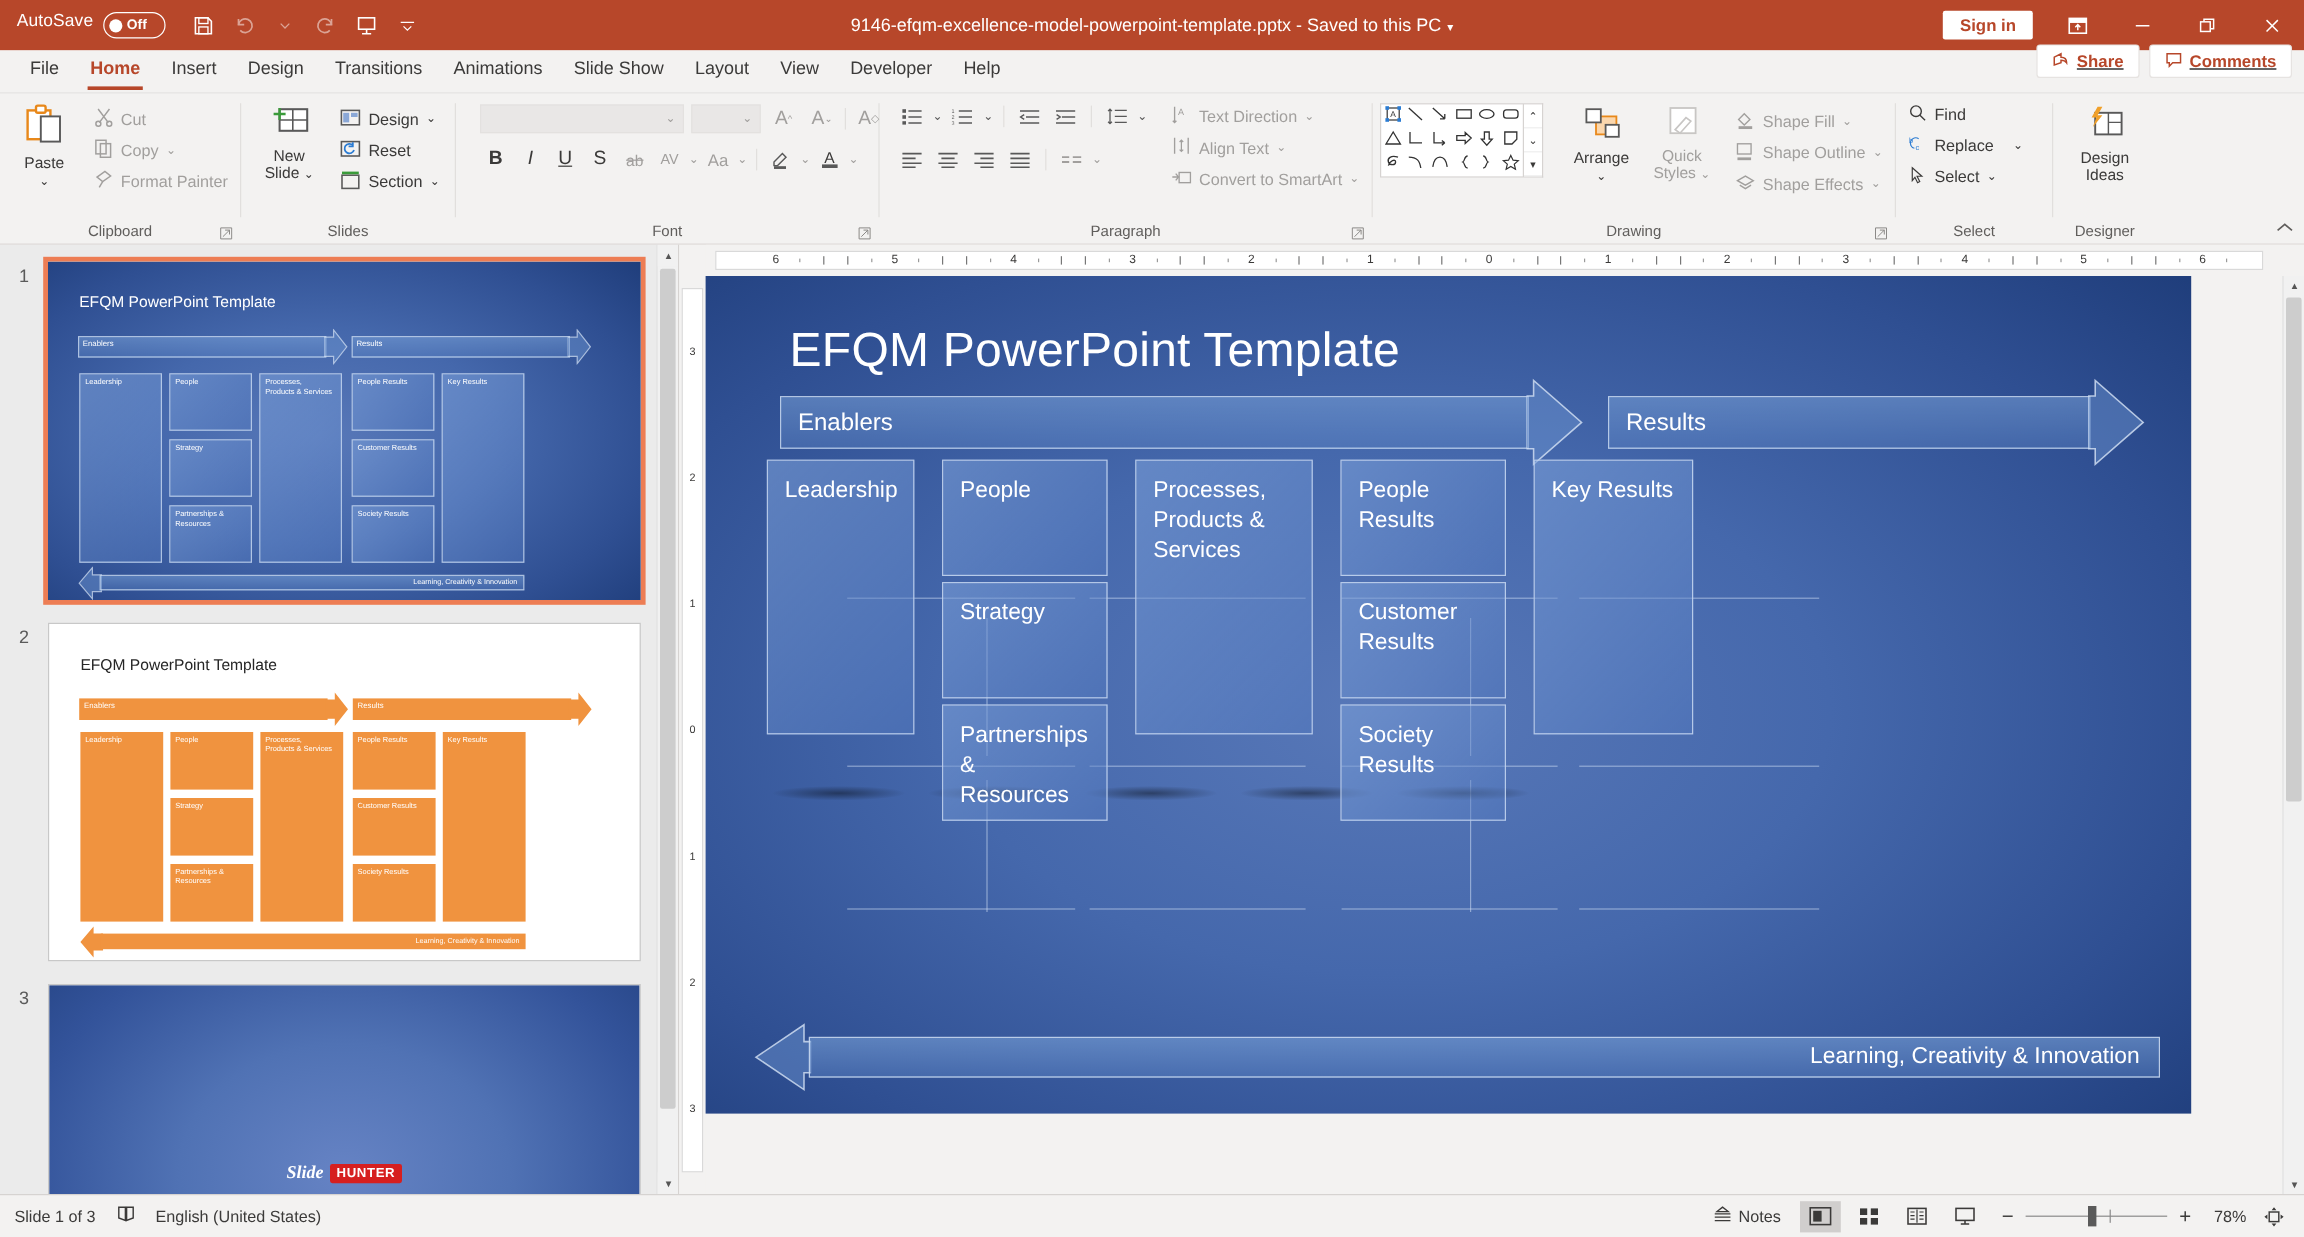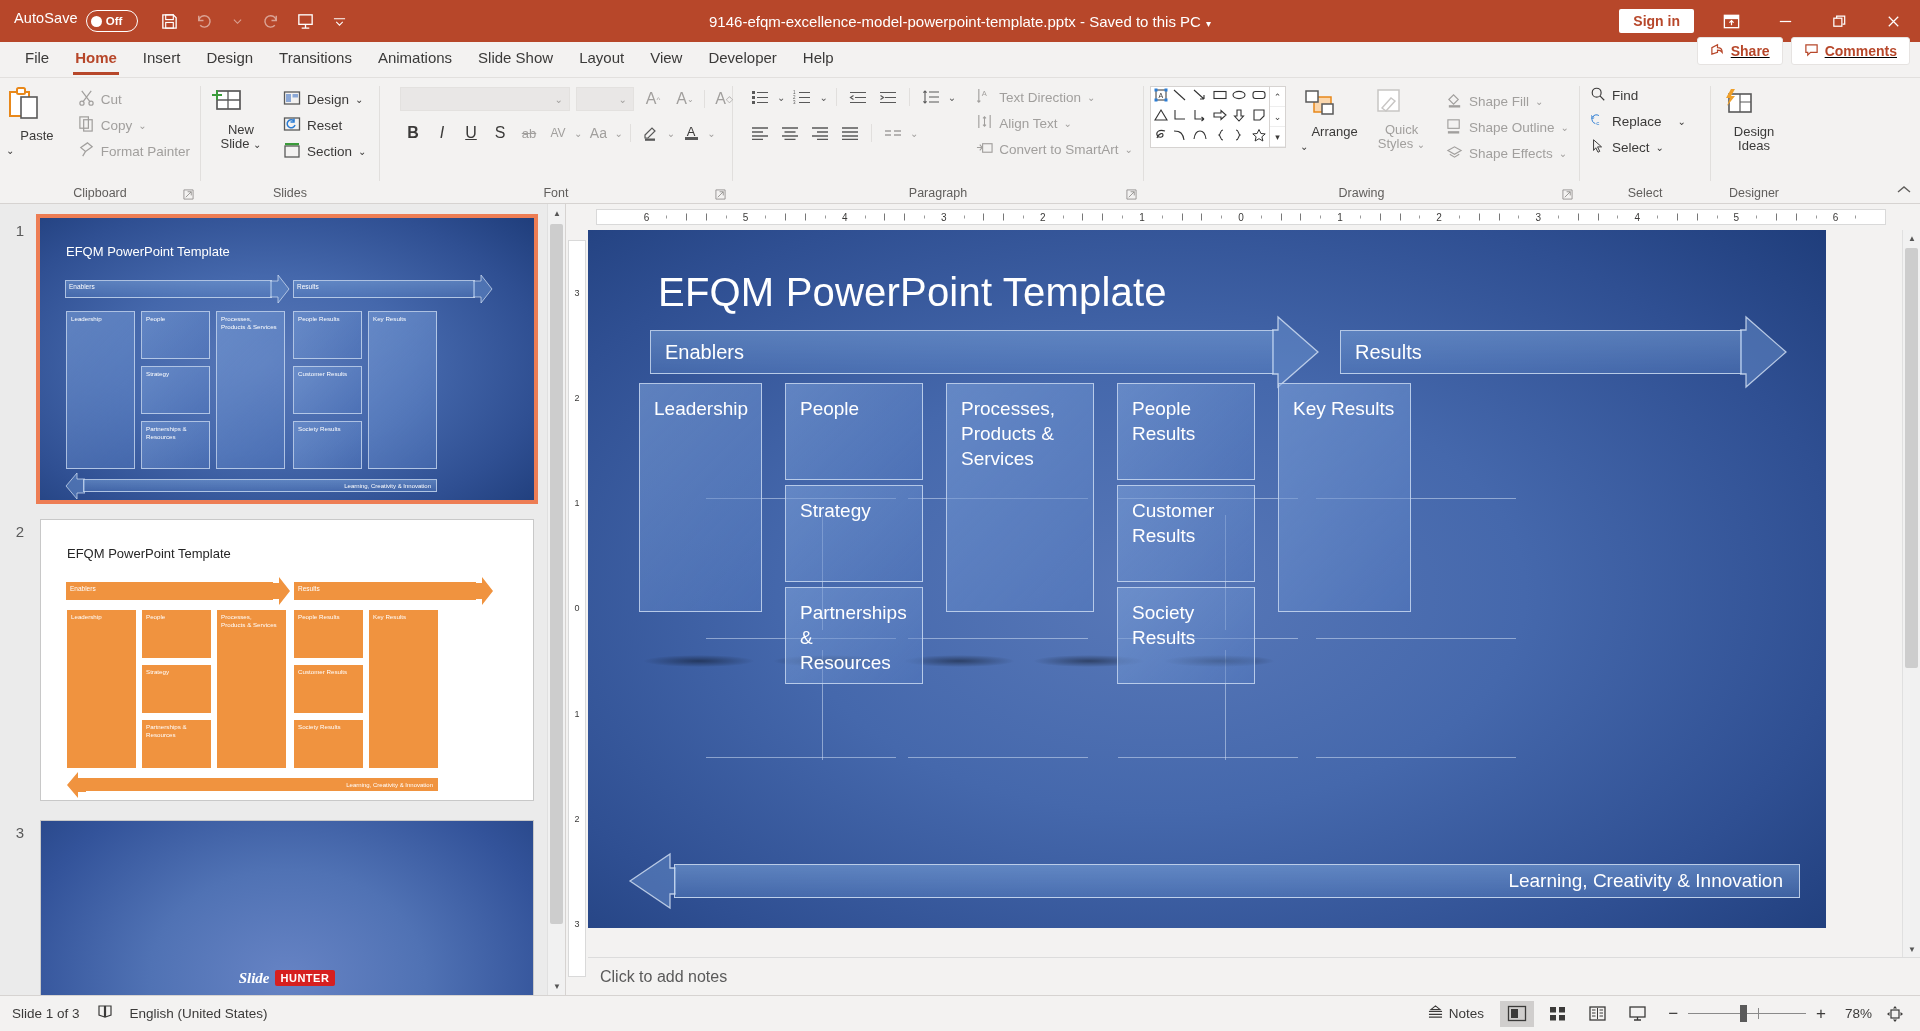--- a/index.html
+++ b/index.html
@@ -79,21 +79,21 @@
   .group { position:relative; height: 126px; display:flex; flex-direction:column; }
   .group-body { flex:1; display:flex; align-items:flex-start; padding: 6px 6px 0 6px; }
   .group-label {
     height: 18px; font-size: 12.5px; color:#605e5c; text-align:center; line-height:14px;
     position:relative;
   }
   .group-sep { width:1px; background:#e1dfdd; margin: 8px 0 22px 0; }
   .dialog-launcher { position:absolute; right: 6px; bottom: 1px; }
 
   .big-btn {
-    width: 62px; display:flex; flex-direction:column; gap:2px;
+    width: 62px; display:flex; flex-direction:column; align-items:center; gap:2px;
     font-size: 13px; color:#3b3a39; padding-top: 2px;
   }
   .big-btn .lbl { text-align:center; line-height:14px; }
   .small-row {
     display:flex; align-items:center; gap: 6px; font-size:13.5px; color:#a19f9d;
     height: 26px; padding: 0 4px; white-space:nowrap;
   }
   .small-row.on { color:#3b3a39; }
   .col { display:flex; flex-direction:column; }
 
@@ -1073,21 +1073,20 @@
             </div>
           </div>
         </div>
         <div class="vscroll-right">
           <div style="position:absolute;top:0;width:18px;height:16px;display:flex;align-items:center;justify-content:center;font-size:8px;color:#555">▲</div>
           <div style="position:absolute;top:18px;left:2px;right:2px;height:420px;background:#cdcdcd;border-radius:2px"></div>
           <div style="position:absolute;bottom:0;width:18px;height:16px;display:flex;align-items:center;justify-content:center;font-size:8px;color:#555">▼</div>
         </div>
       </div>
 
-      <div class="notesbar">Click to add notes</div>
     </div>
   </div>
 
   <div class="statusbar">
     <div class="sb-left">
       <span>Slide 1 of 3</span>
       <span>
         <svg width="18" height="18" viewBox="0 0 18 18">
             <path d="M3 3h5.5v11L3 12z" fill="none" stroke="#3b3a39" stroke-width="1.2"></path>
             <path d="M9.5 3H15v9l-5.5 2z" fill="none" stroke="#3b3a39" stroke-width="1.2"></path>

